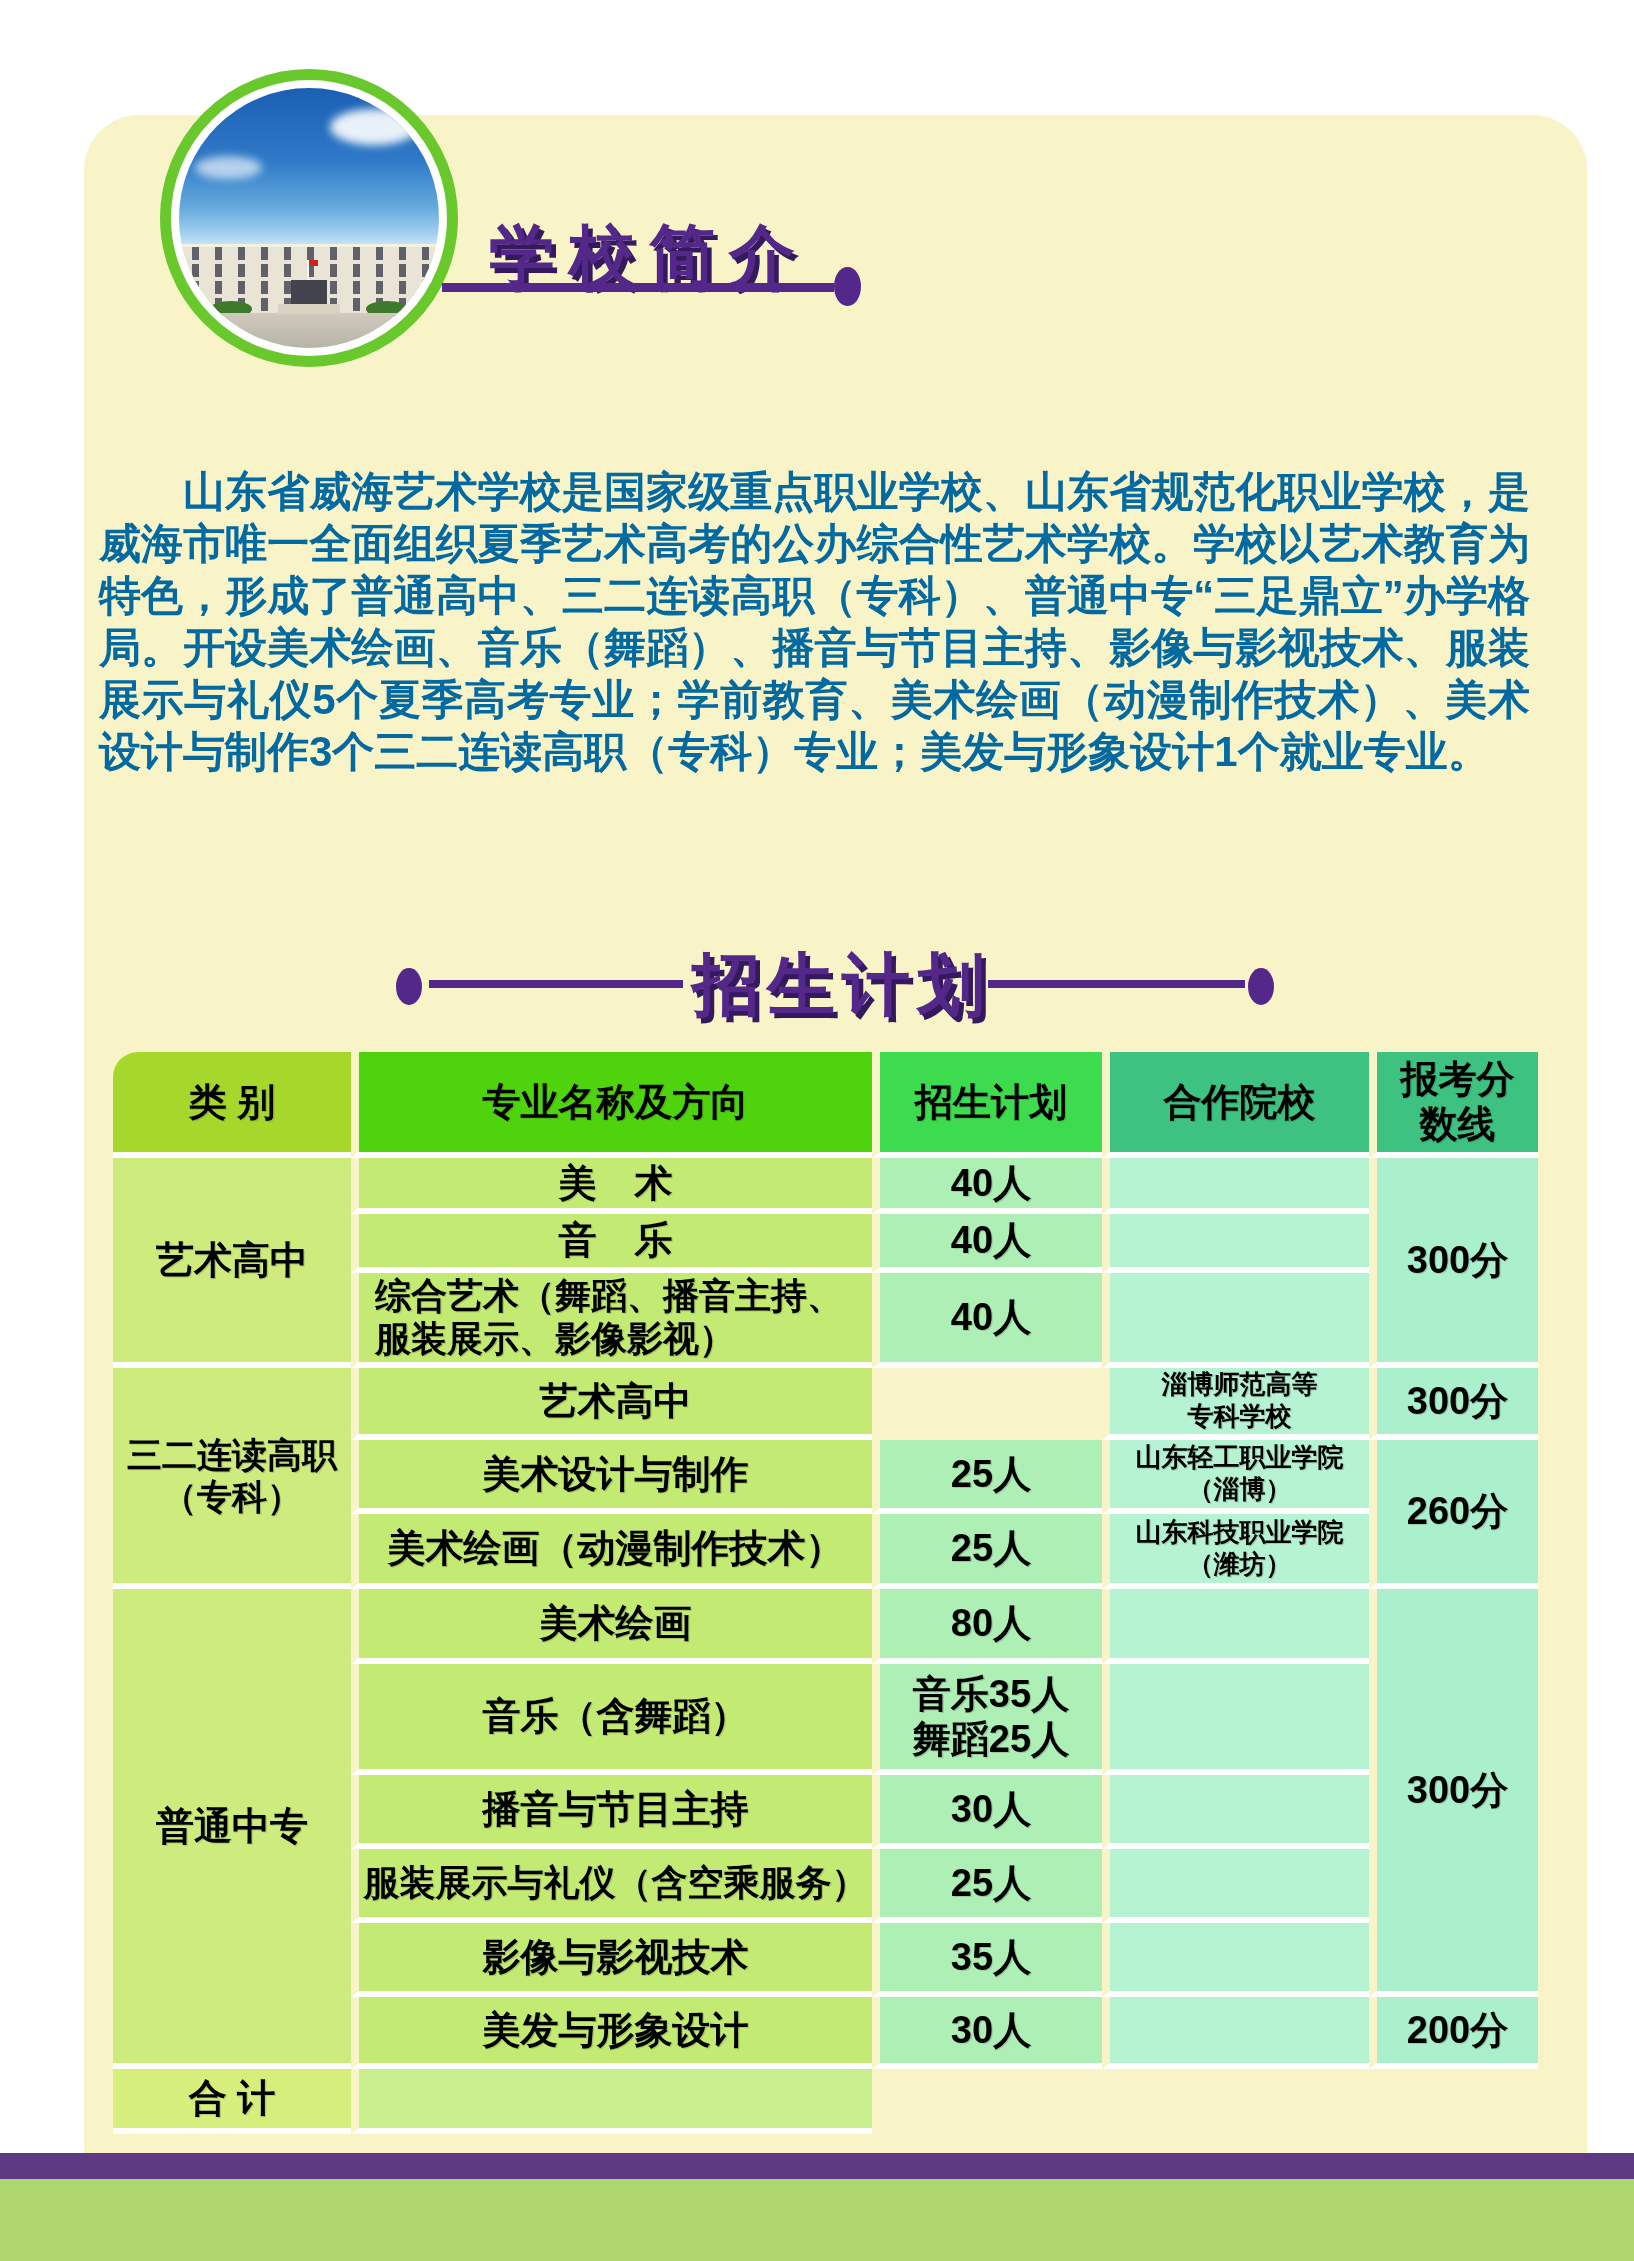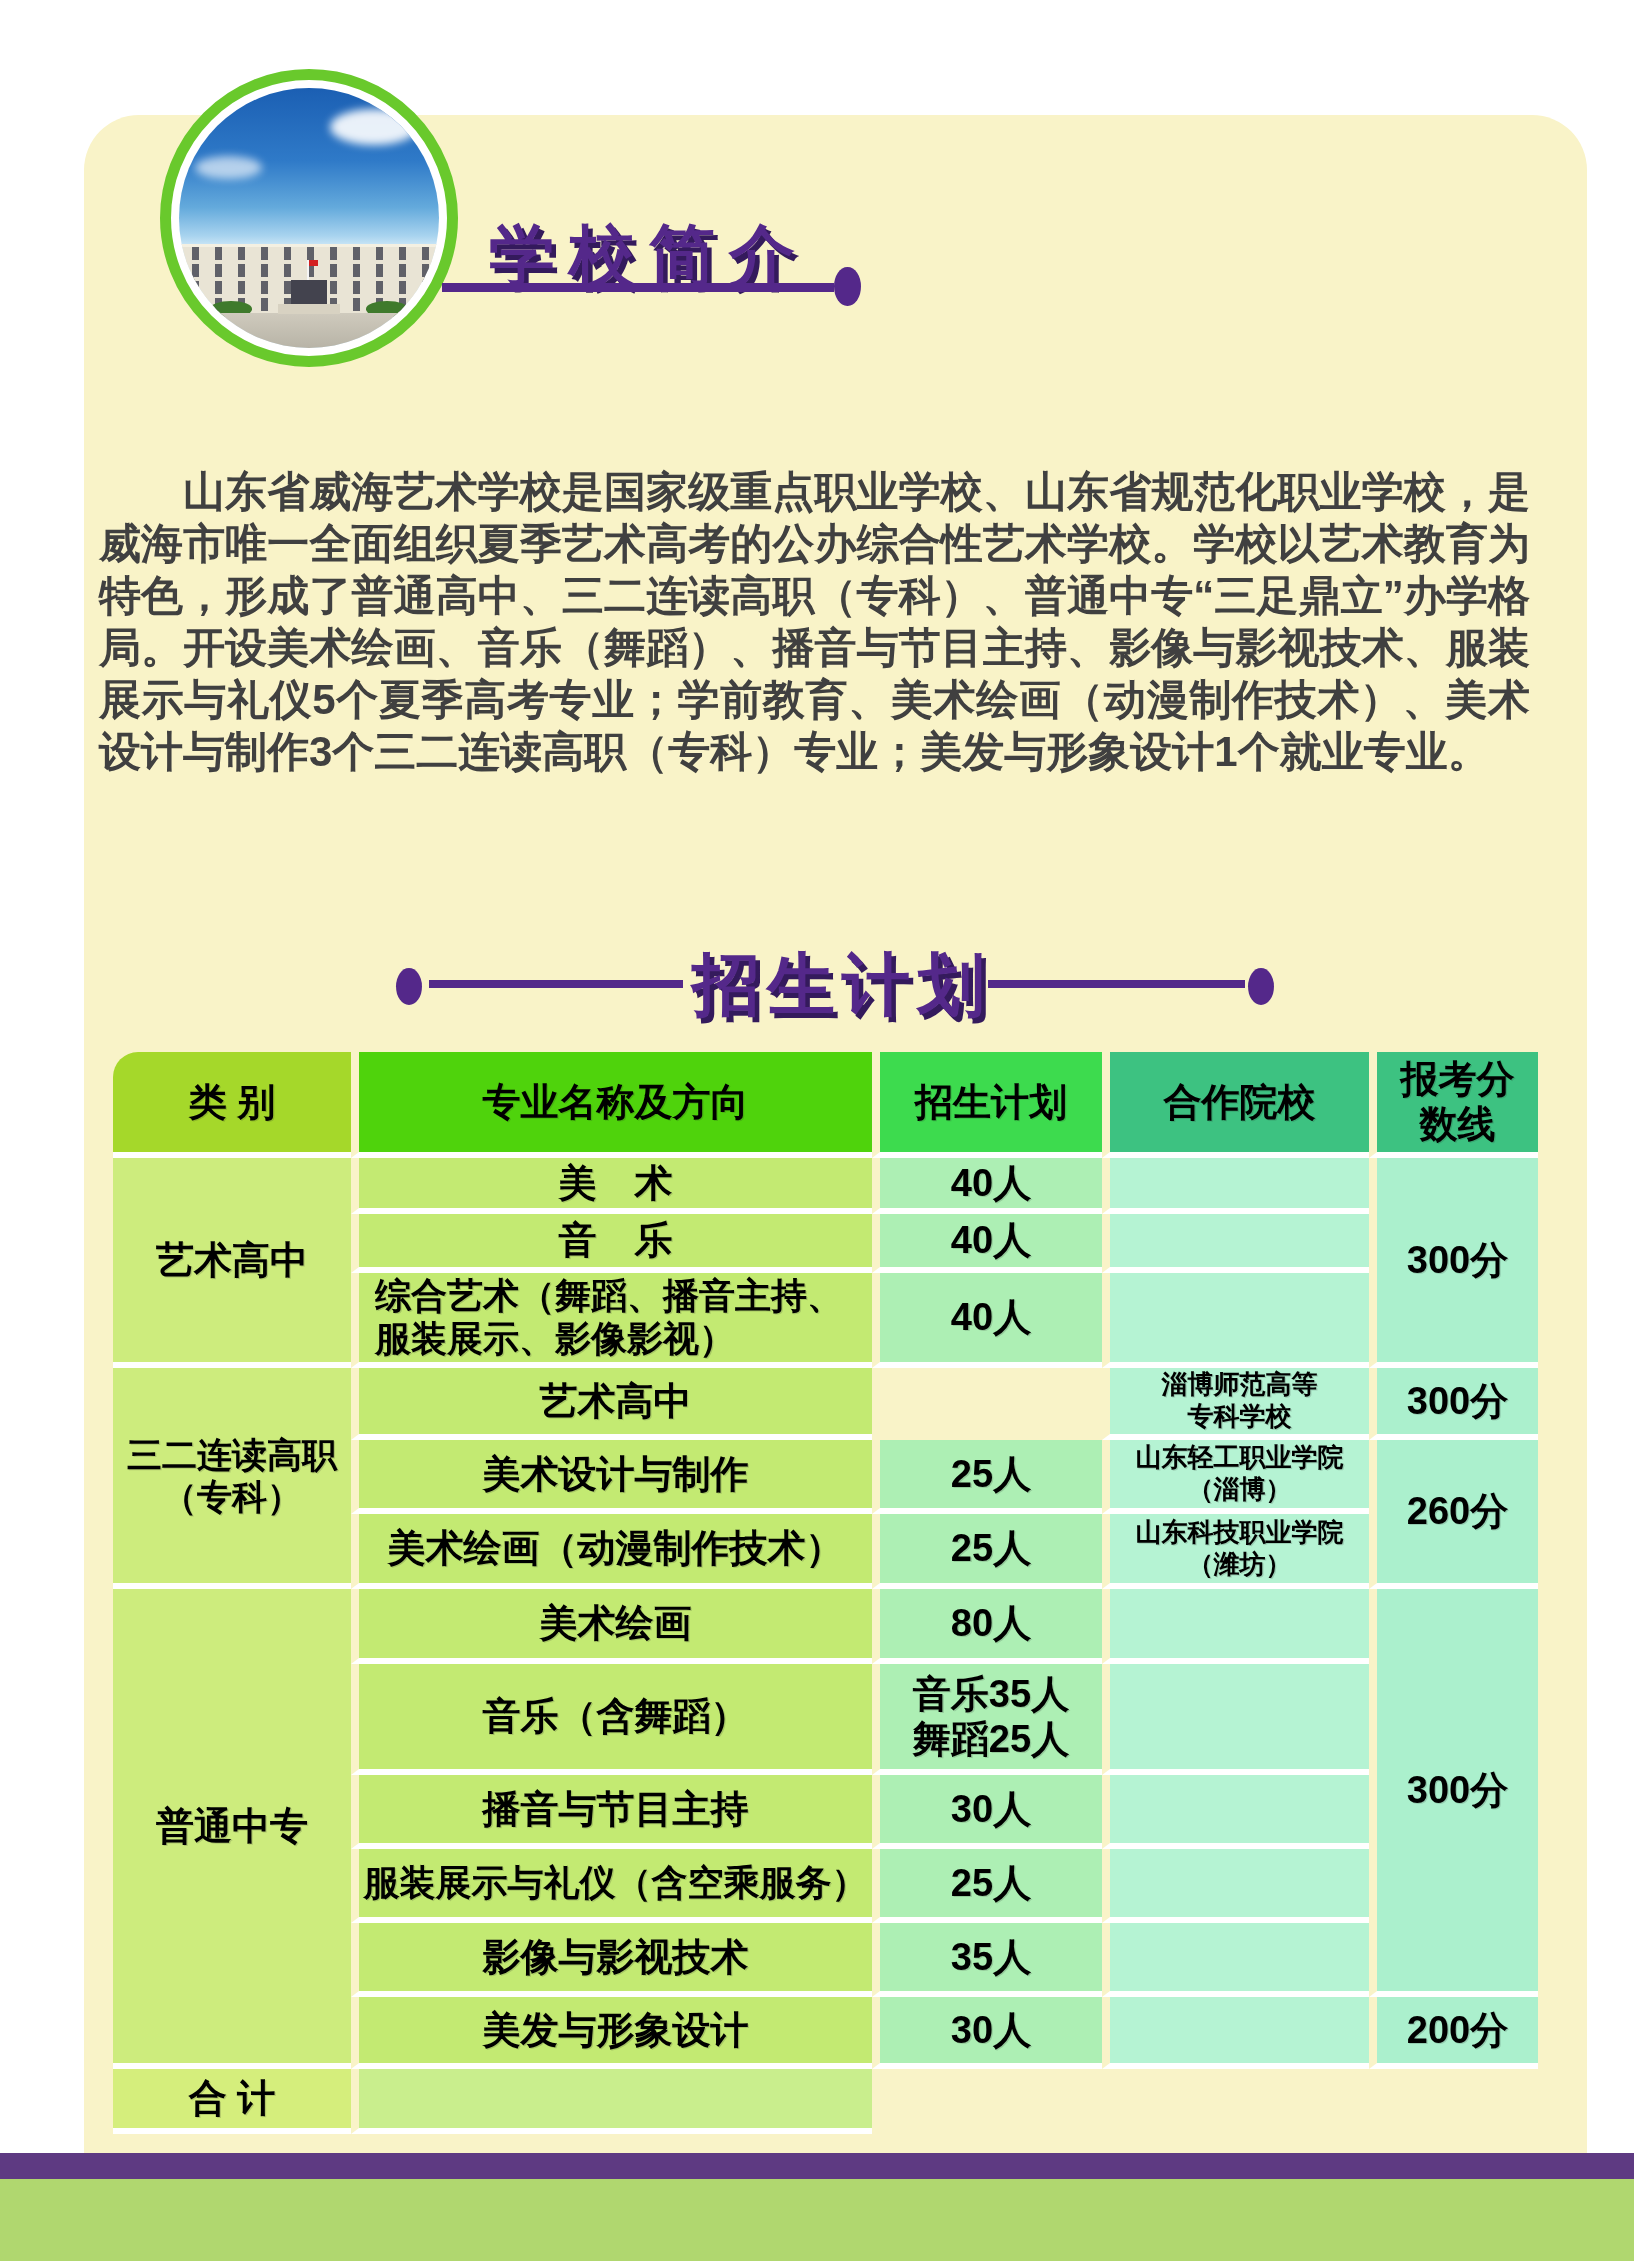--- a/index.html
+++ b/index.html
@@ -62,21 +62,21 @@
   .plan-title{left:692px;top:940px;font-size:68px;letter-spacing:7px;}
   .plan-line{position:absolute;top:980px;height:8px;background:#54288a;}
   .plan-line.l{left:429px;width:254px;}
   .plan-line.r{left:988px;width:257px;}
   .plan-dot{position:absolute;top:968px;width:26px;height:37px;border-radius:50%;background:#54288a;}
   .plan-dot.l{left:396px;}
   .plan-dot.r{left:1248px;}
   
   .intro-text{
     position:absolute;left:99px;top:424px;width:1431px;
-    font-size:42px;line-height:52px;color:#404040;font-weight:600;
+    font-size:42px;line-height:52px;color:#0369a1;font-weight:600;
     text-align:justify;text-indent:2em;
   }
   
   .tbl{
     position:absolute;left:113px;top:1052px;
     display:grid;
     grid-template-columns:238px 521px 230px 267px 169px;
     grid-template-rows:106px 56px 59px 95px 72px 74px 75px 75px 111px 74px 74px 74px 72px 65px;
   }
   .c{

